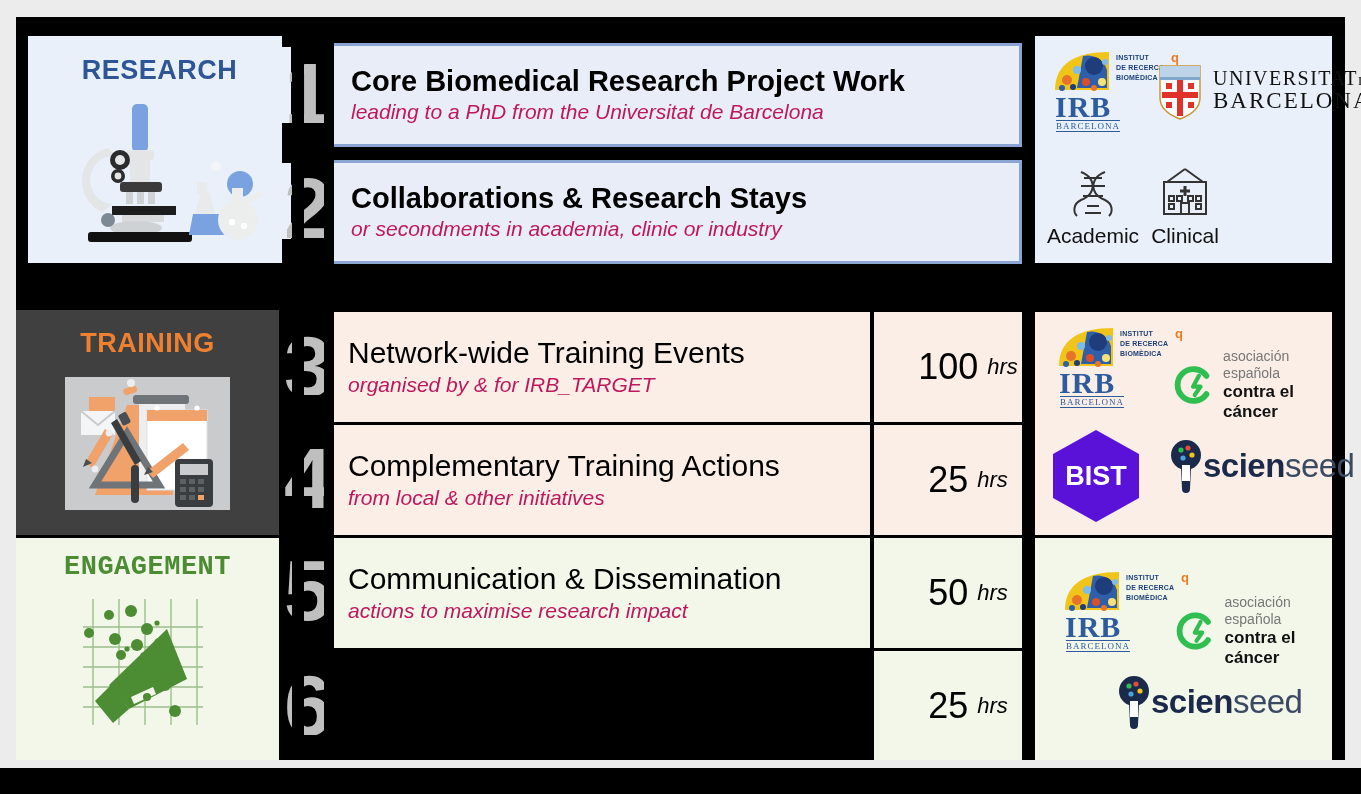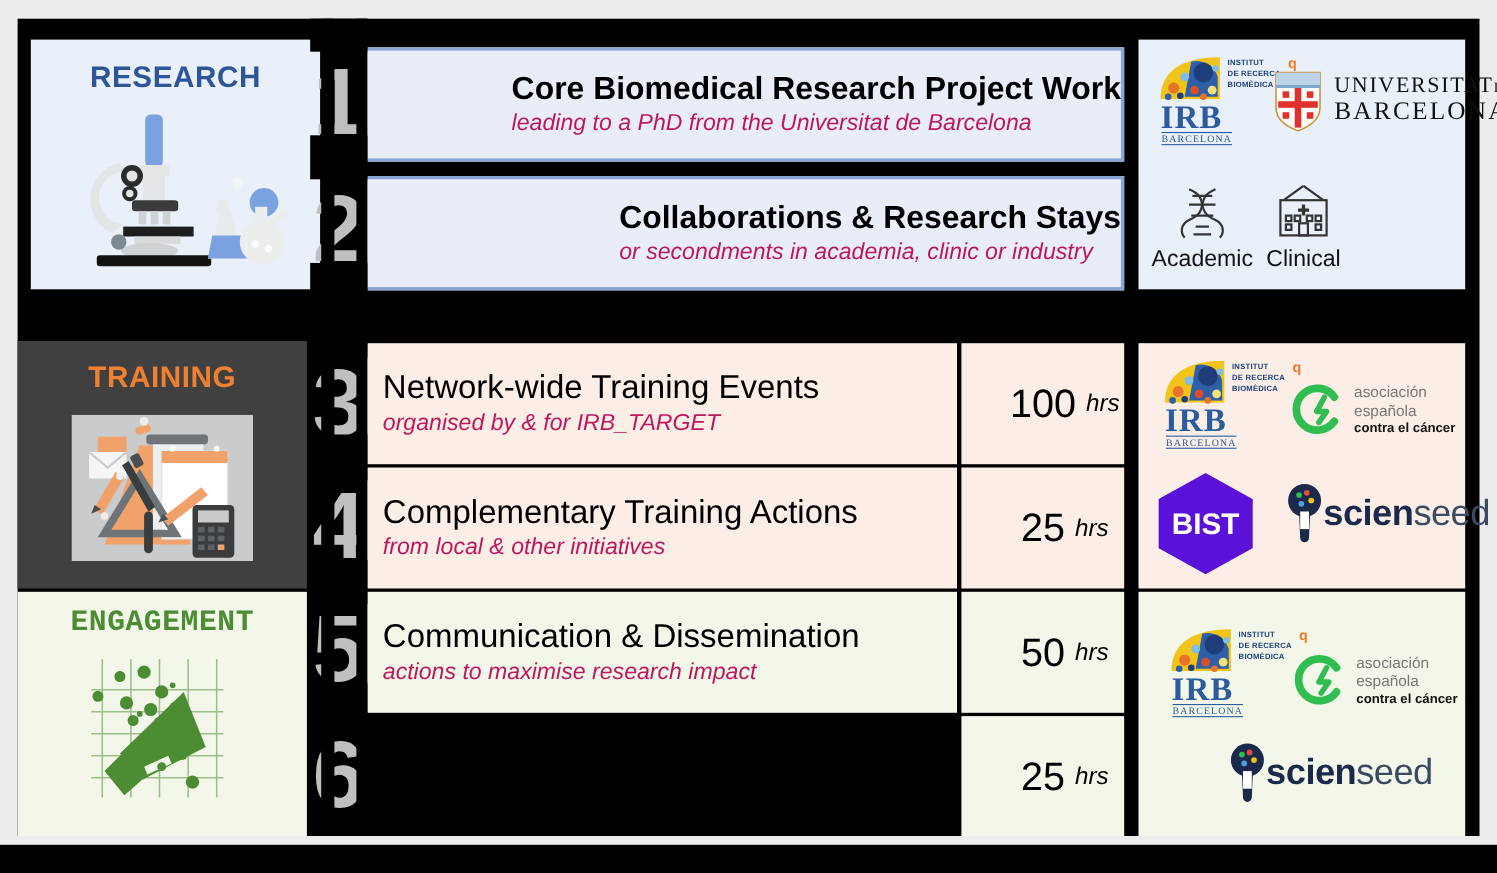--- a/index.html
+++ b/index.html
@@ -29,21 +29,21 @@
   .card .txtwrap{padding-left:18px;}
   .t1{font-size:30px;color:#000;line-height:1.08;white-space:nowrap;}
   .t1.bold{font-weight:bold;font-size:29px;}
   .t2{font-size:21px;font-style:italic;color:#be185d;line-height:1.15;margin-top:3px;white-space:nowrap;}
 
   .hrs{position:absolute;box-sizing:border-box;display:flex;align-items:center;justify-content:center;padding-left:40px;}
   .hrs .n{font-size:36px;color:#000;}
   .hrs .u{font-size:22px;font-style:italic;color:#000;margin-left:9px;}
 
   
-  .bluecard{border:3px solid #8aa4d4;background:#e8edf8;justify-content:flex-end;}
+  .bluecard{border:3px solid #8aa4d4;background:#e8edf8;}
 
   
   .logos{position:absolute;box-sizing:border-box;}
 
   
   .irb{position:absolute;}
   .irb .mosaic{position:absolute;left:0;top:0;}
   .irb .irbword{position:absolute;font-family:"Liberation Serif","DejaVu Serif",serif;
                  color:#2d5c9e;font-weight:bold;letter-spacing:1px;}
   .irb .barce{position:absolute;font-family:"Liberation Serif","DejaVu Serif",serif;
@@ -58,21 +58,21 @@
   .ub .l1 small{font-size:13px;letter-spacing:1px;}
   .ub .l2{font-size:23px;letter-spacing:2px;}
 
   .pic{position:absolute;display:flex;flex-direction:column;align-items:center;}
   .pic .cap{font-size:21px;color:#111;margin-top:2px;}
 
   .aecc{position:absolute;display:flex;align-items:center;}
   .aecc .txt{margin-left:10px;line-height:1.2;}
   .aecc .a1{font-size:14px;color:#777;}
   .aecc .a2{font-size:14px;color:#777;}
-  .aecc .a3{font-size:12px;color:#111;font-weight:bold;}
+  .aecc .a3{font-size:17px;color:#111;font-weight:bold;}
 
   .bist{position:absolute;display:flex;align-items:center;justify-content:center;
         width:86px;height:92px;background:#5b12d8;color:#fff;font-weight:bold;font-size:27px;
         clip-path:polygon(50% 0,100% 26%,100% 74%,50% 100%,0 74%,0 26%);}
 
   .scien{position:absolute;display:flex;align-items:center;}
   .scien .word{font-size:33px;color:#1b2a4a;letter-spacing:-.5px;}
   .scien .word b{font-weight:bold;}
   .scien .word span{font-weight:normal;color:#3b4a63;}
 

